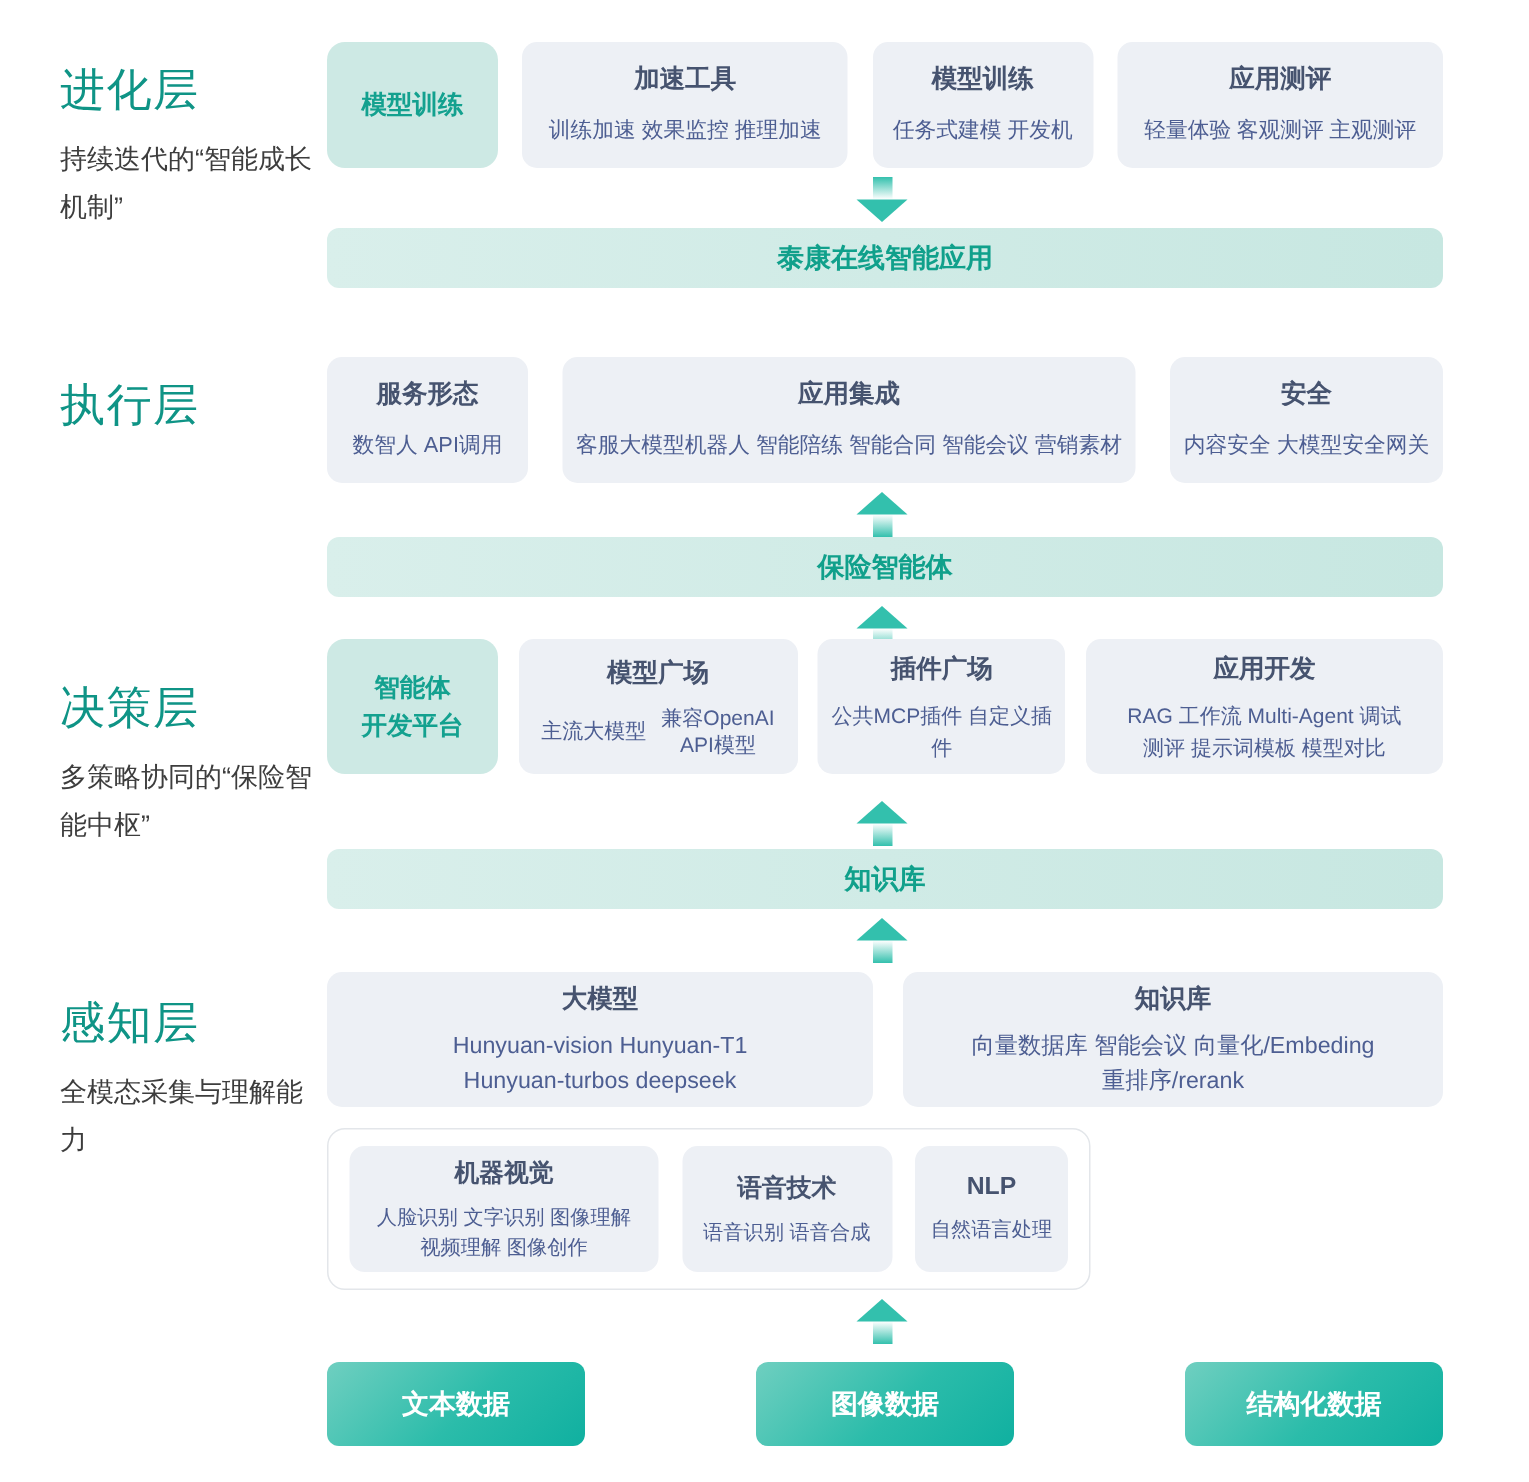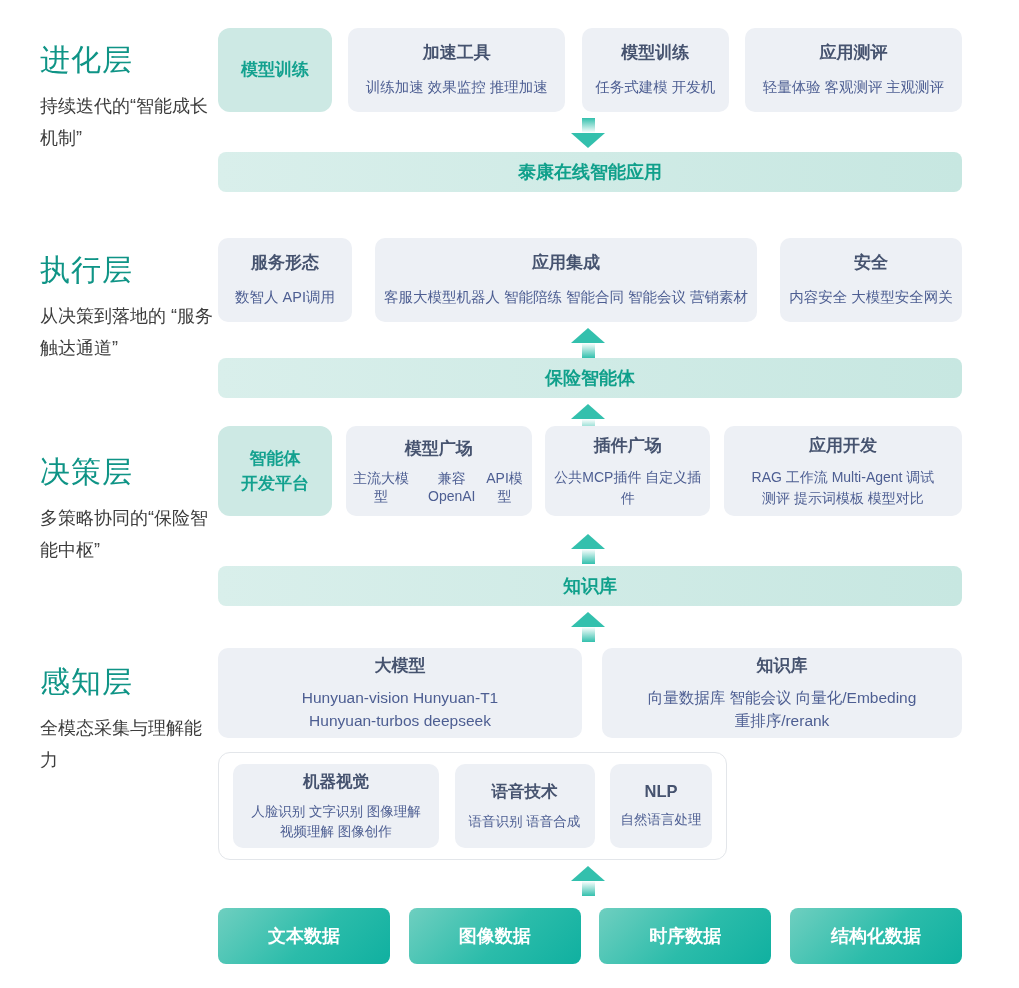--- a/index.html
+++ b/index.html
@@ -57,21 +57,21 @@
   .row2 .w-service{width:134px;}
   .row2 .w-integration{width:382px;}
   .row2 .w-security{width:182px;}
 
   .row3{top:426px;height:90px;}
   .row3 .w-agent{width:114px;}
   .row3 .w-modelplaza{width:186px;}
   .row3 .w-plugin{width:165px;}
   .row3 .w-appdev{width:238px;}
   .sub-flex{display:flex;align-items:center;justify-content:center;gap:10px;margin-top:10px;font-size:14px;color:#4d5e92;}
-  .stack{display:flex;flex-direction:row;line-height:1.25;align-items:center;}
+  .stack{display:flex;flex-direction:column;line-height:1.25;align-items:center;}
 
   .row4{top:648px;height:90px;gap:14px;}
   .row4 .w-llm{width:364px;}
   .row4 .w-kb{width:360px;}
   .row4 .s2{font-size:15.5px;}
 
   .row5{top:752px;height:108px;justify-content:flex-start;}
   .white-card{
     background:#ffffff;border:1px solid #e3e6ea;border-radius:12px;
     display:flex;align-items:center;justify-content:space-between;padding:0 14px;height:108px;
@@ -105,21 +105,20 @@
 <body>
 
 <div class="canvas">
 
   <div class="layer-label lab1">
     <h2>进化层</h2>
     <p>持续迭代的“智能成长机制”</p>
   </div>
   <div class="layer-label lab2">
     <h2>执行层</h2>
-    <p>从决策到落地的 “服务触达通道”</p>
   </div>
   <div class="layer-label lab3">
     <h2>决策层</h2>
     <p>多策略协同的“保险智能中枢”</p>
   </div>
   <div class="layer-label lab4">
     <h2>感知层</h2>
     <p>全模态采集与理解能力</p>
   </div>
 
@@ -259,17 +258,16 @@
   </div>
 
   <div class="arrow ar6">
     <div class="tri-up"></div>
     <div class="tail-up"></div>
   </div>
 
   <div class="row row6">
     <div class="data-btn">文本数据</div>
     <div class="data-btn">图像数据</div>
-    <div class="data-btn">时序数据</div>
     <div class="data-btn">结构化数据</div>
   </div>
 
 </div>
 
 </body></html>

